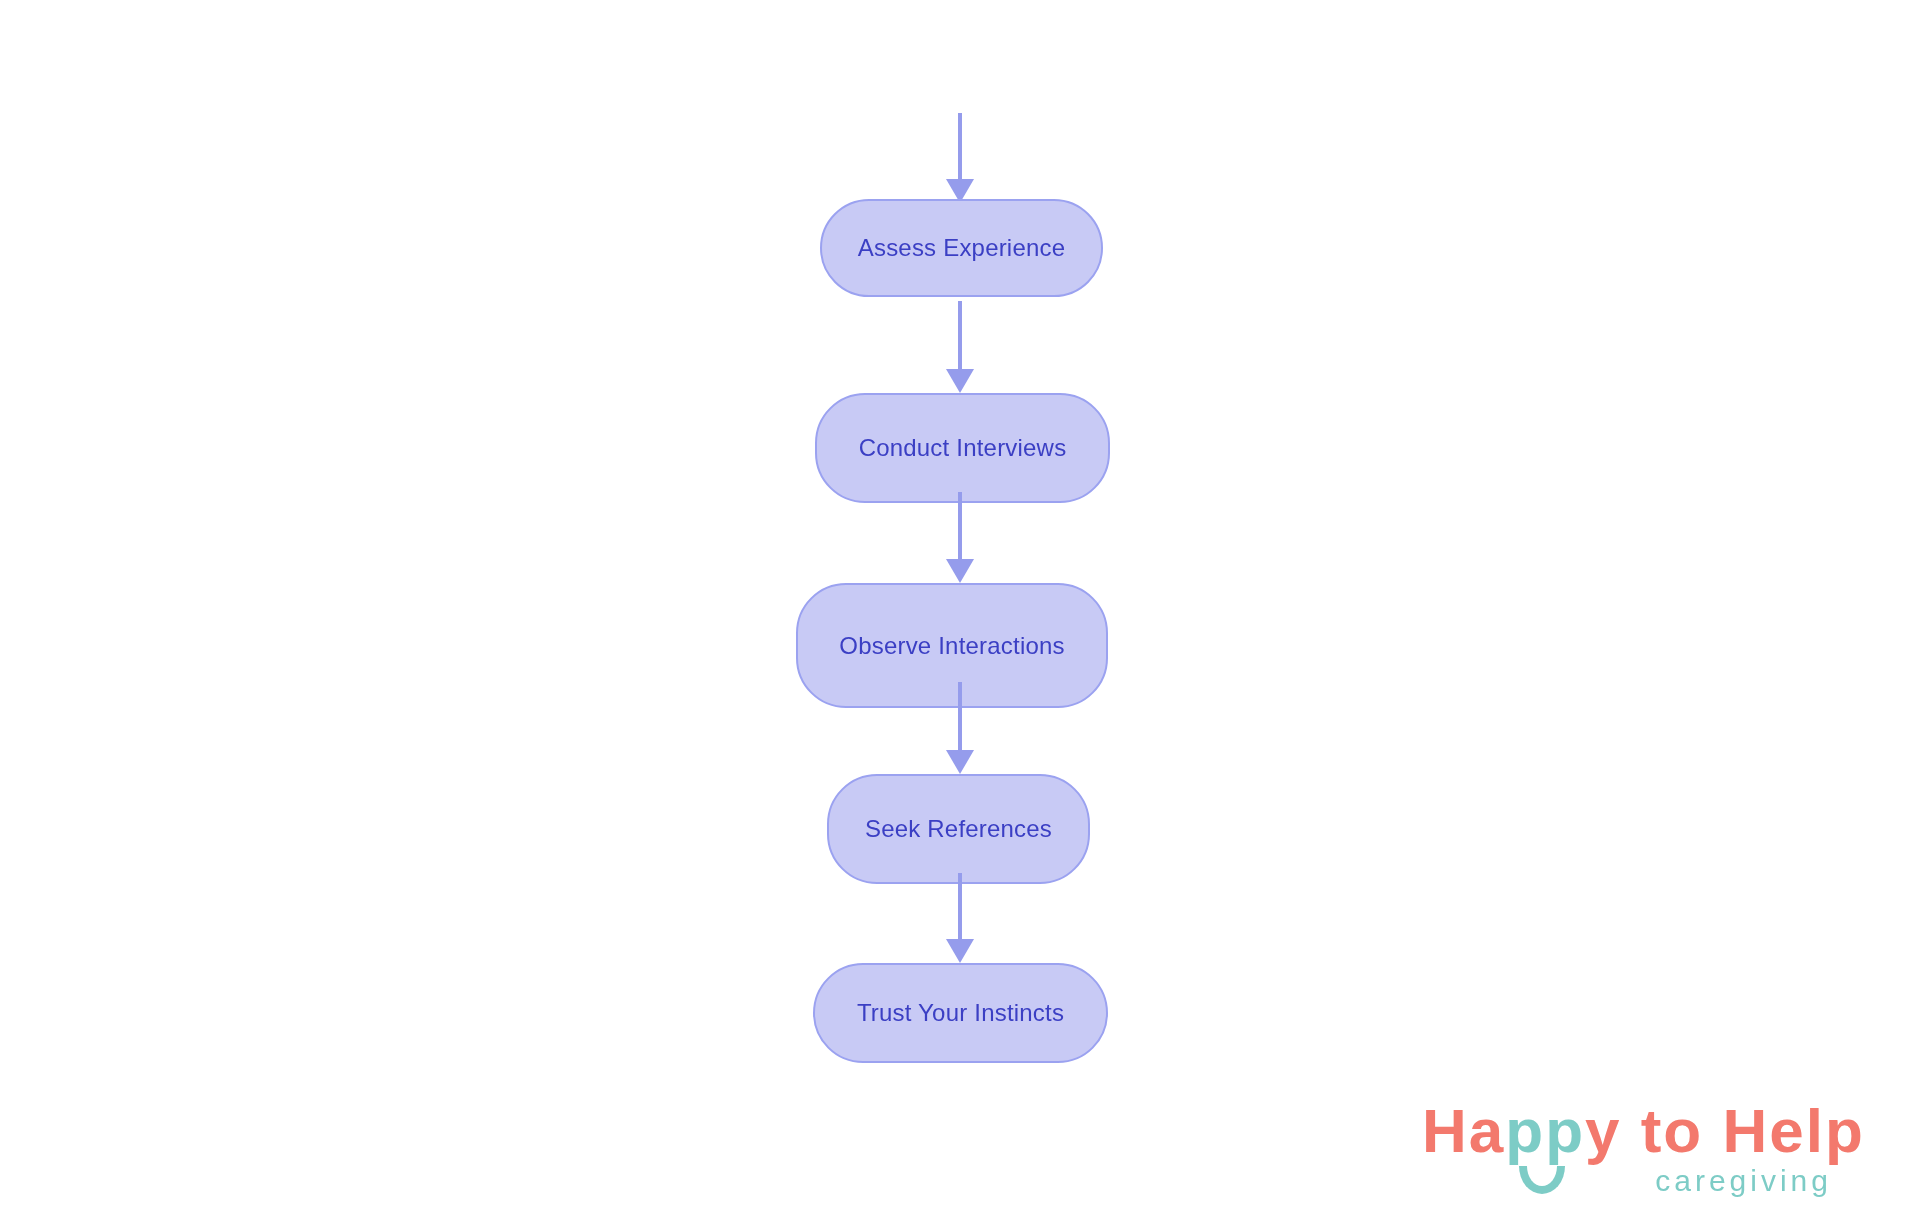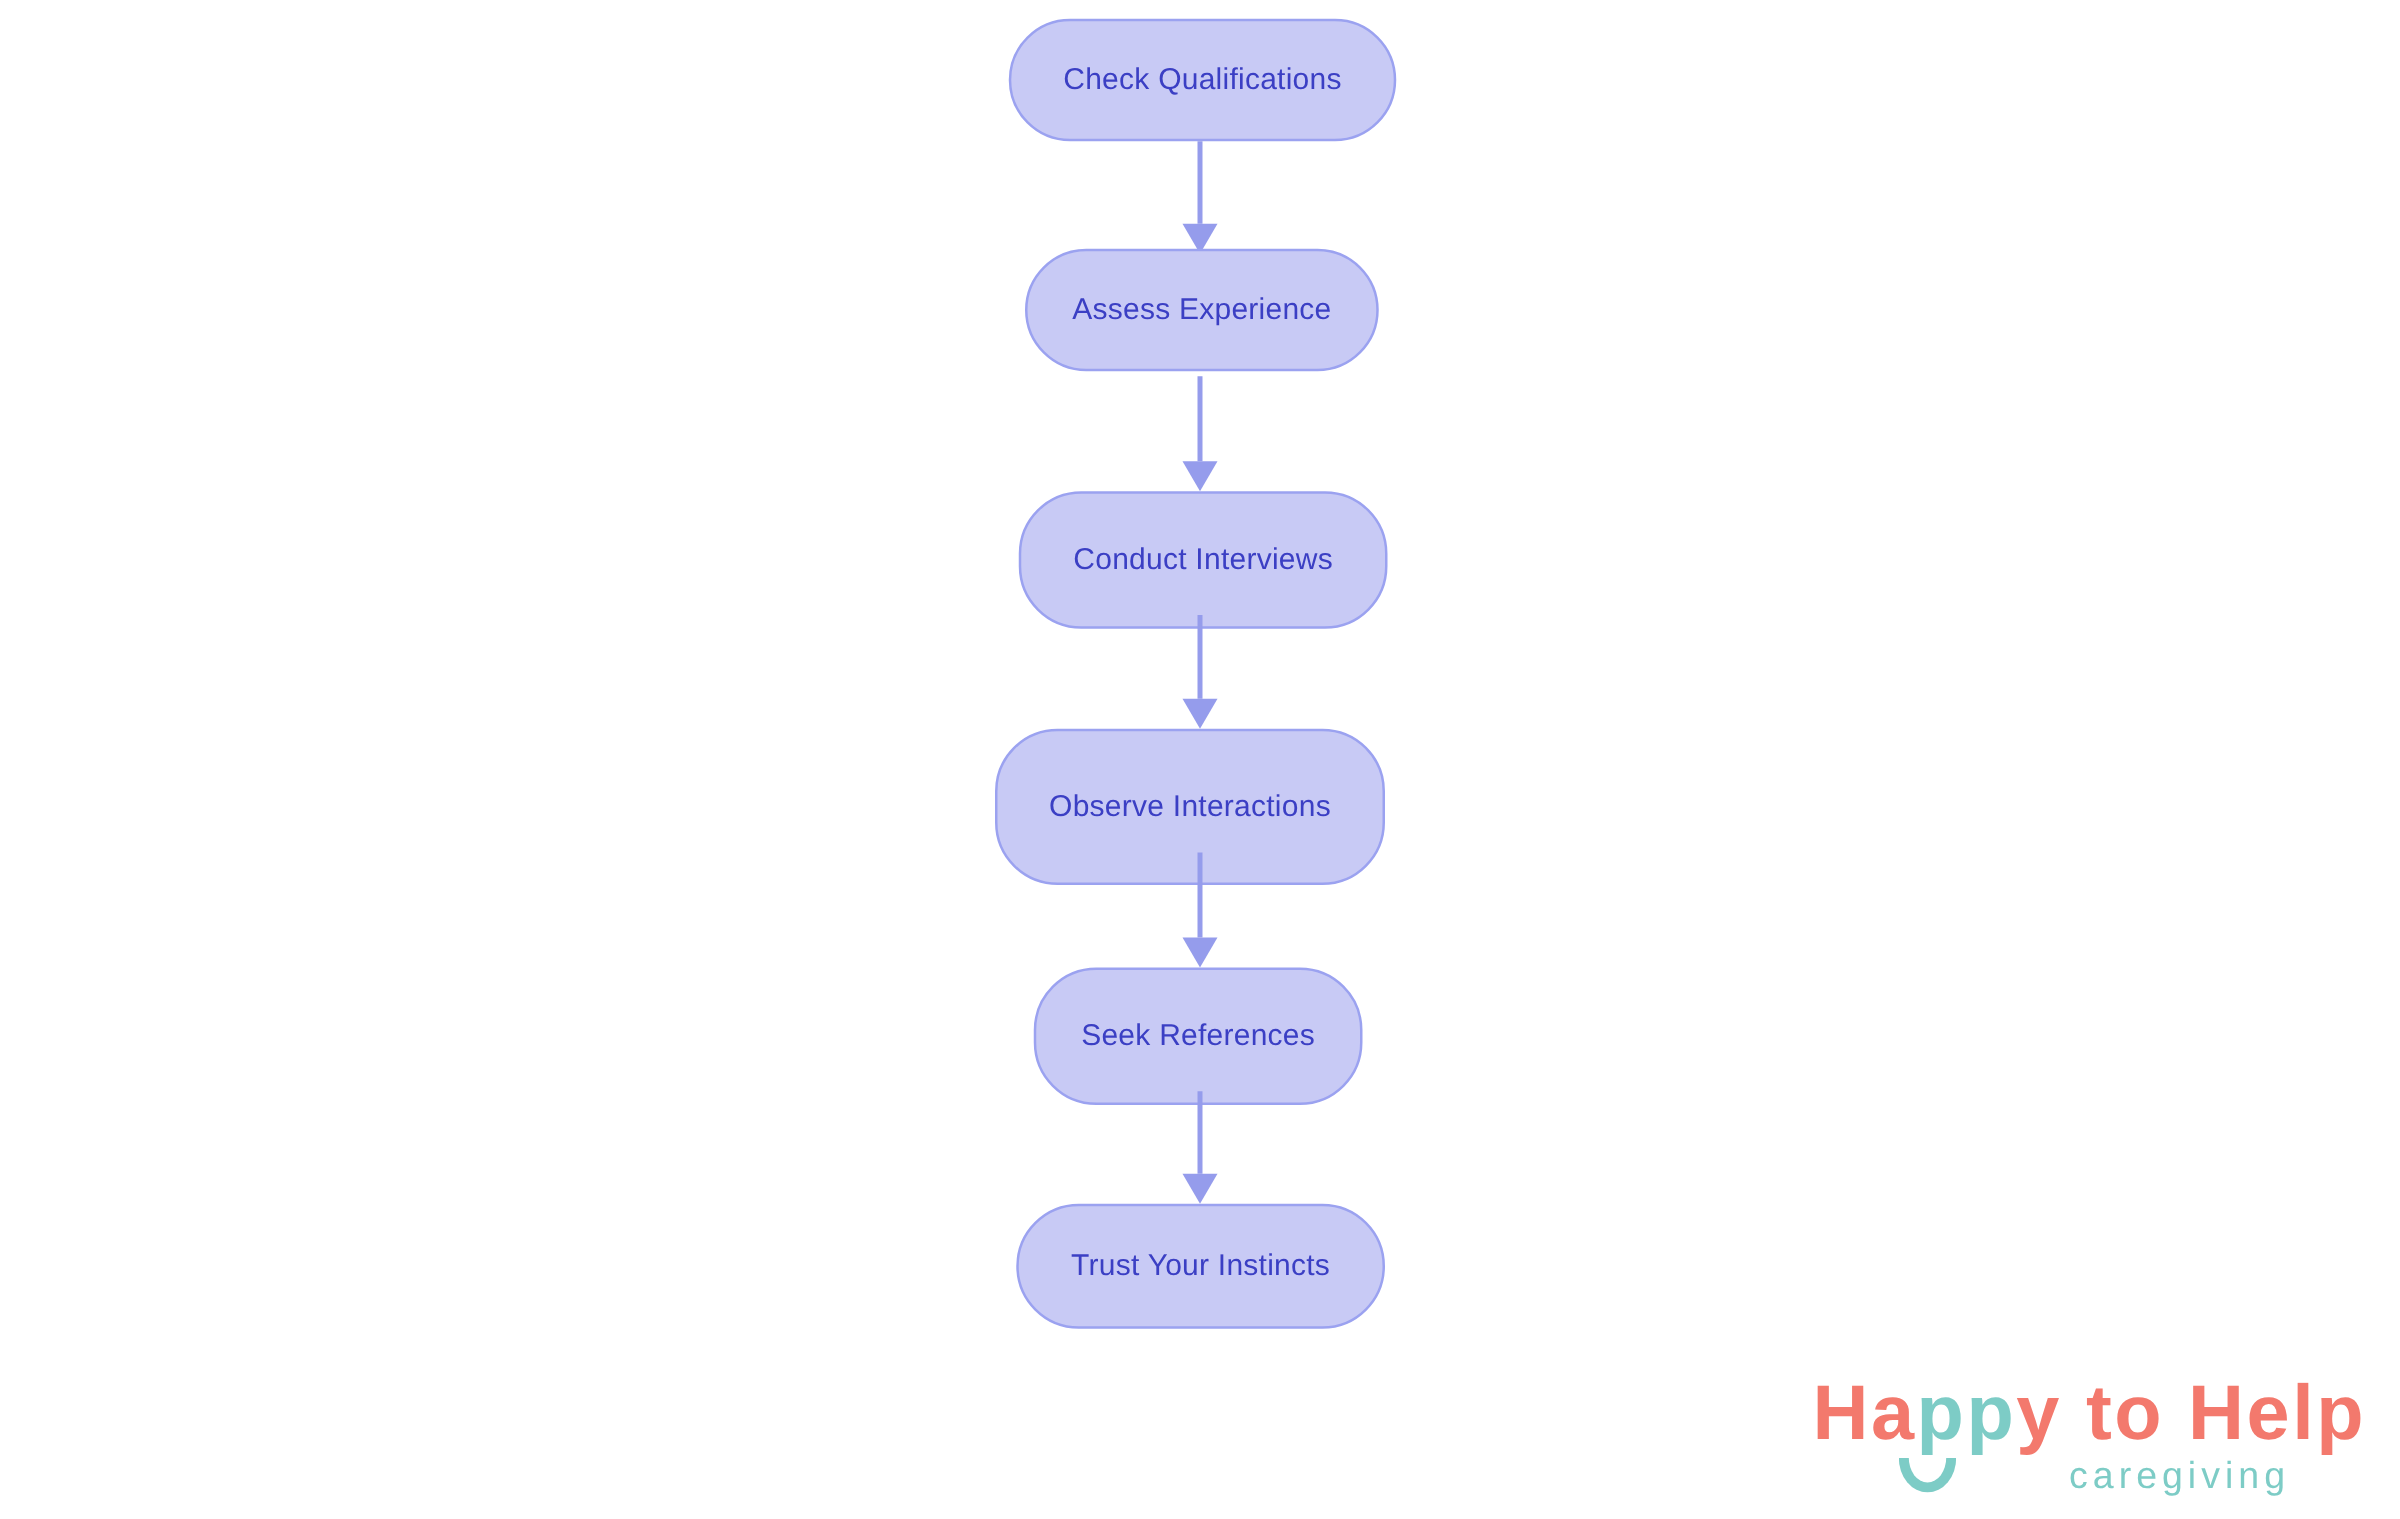--- a/index.html
+++ b/index.html
@@ -75,21 +75,20 @@
     position:absolute;
     left:1422px;top:1100px;
     width:450px;height:110px;
   }
   .brand{
     font-size:62px;
     font-weight:bold;
     letter-spacing:2px;
     line-height:62px;
     white-space:nowrap;
-    margin-left:28px;
   }
   .brand .coral{color:var(--logo-coral);}
   .brand .teal{color:var(--logo-teal);}
   .smile{
     position:absolute;
     left:97px;top:66px;
     width:46px;height:28px;
     border:8px solid var(--logo-teal);
     border-top:none;
     border-bottom-left-radius:23px 28px;
@@ -103,23 +102,20 @@
     font-weight:normal;
     letter-spacing:4px;
     white-space:nowrap;
   }
 </style>
 </head>
 <body>
 
 <div class="canvas">
 
-  <div class="flow-node n0">
-    <span>Check Qualifications</span>
-  </div>
 
   <div class="arrow a0">
     <div class="arrow-line"></div>
     <div class="arrow-head"></div>
   </div>
 
   <div class="flow-node n1">
     <span>Assess Experience</span>
   </div>
 

